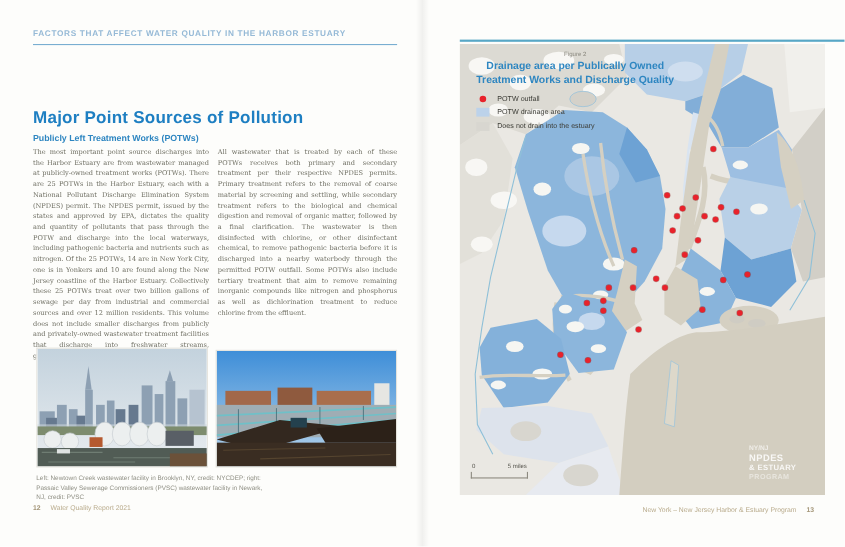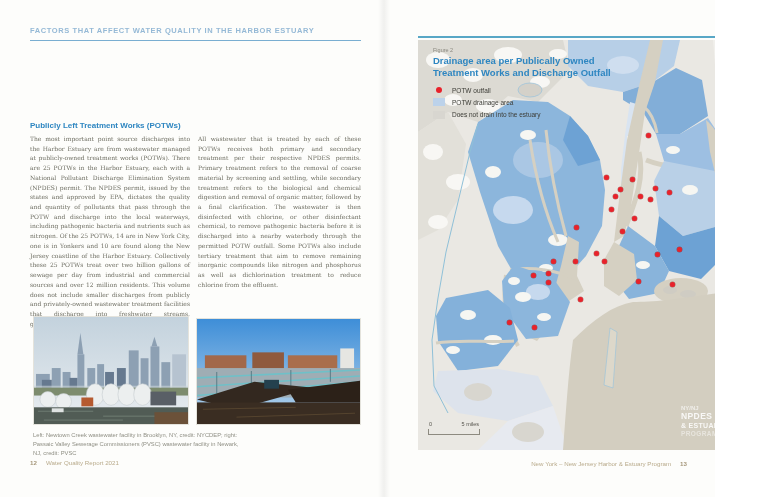--- a/index.html
+++ b/index.html
@@ -1,17 +1,17 @@
 <!DOCTYPE html>
 <html><head>
 <meta charset="utf-8">
 <style>
   html,body{margin:0;padding:0;}
   body{font-family:"Liberation Sans",sans-serif;background:#ffffff;}
-  .spread{position:relative;width:671px;height:497px;background:#fdfdfb;overflow:hidden;padding-left:44px;}
+  .spread{position:relative;width:768px;height:497px;background:#fdfdfb;overflow:hidden;}
   .gutter{position:absolute;left:378px;top:0;width:12px;height:100%;
     background:linear-gradient(to right,rgba(0,0,0,0) 0%,rgba(0,0,0,0.05) 50%,rgba(0,0,0,0) 100%);}
 
   
   .lp-header{position:absolute;left:30px;top:26px;width:336px;font-size:7.5px;font-weight:bold;
     letter-spacing:0.6px;color:#95b9d6;}
   .lp-header-rule{position:absolute;left:30px;top:40px;width:331px;height:1px;background:#79aed1;}
   .lp-title{position:absolute;left:30px;top:99px;font-size:15.5px;font-weight:bold;color:#1e7fc2;letter-spacing:0.2px;}
   .lp-subtitle{position:absolute;left:30px;top:121px;font-size:8px;font-weight:bold;color:#2e86c1;}
   .lp-col{position:absolute;top:134px;font-family:"DejaVu Serif",serif;font-size:6px;line-height:1.62;
@@ -27,21 +27,21 @@
   .lp-footer{left:30px;top:459px;}
   .rp-footer{right:28px;top:460px;}
   .page-num{color:#a5977a;font-weight:bold;}
 
   
   .rp-top-rule{position:absolute;left:418px;top:36px;width:350px;height:1.5px;background:#58a7c6;}
   .map-frame{position:absolute;left:418px;top:40px;width:332px;height:410px;background:#eae8e3;overflow:hidden;}
   .map-frame svg.basemap{position:absolute;left:0;top:0;width:332px;height:410px;}
   .dot-layer{position:absolute;left:0;top:0;width:332px;height:410px;}
   .outfall-dot{position:absolute;width:5px;height:5px;border-radius:50%;box-shadow:0 0 0 0.5px rgba(140,20,20,0.5);}
-  .fig-block{position:absolute;left:15px;top:7px;}
+  .fig-block{position:absolute;left:15px;top:7px;text-align:center;}
   .fig-label{font-size:5.5px;color:#8a887f;margin-bottom:2px;}
   .fig-title{font-size:9.5px;line-height:1.25;font-weight:bold;color:#2e86c1;}
   .legend{margin-top:8px;}
   .legend-row{display:flex;align-items:center;gap:7px;margin-bottom:4.5px;}
   .legend-swatch{width:12px;height:8px;flex:0 0 auto;}
   .legend-swatch.dot-shape{width:6px;height:6px;border-radius:50%;margin-left:3px;margin-right:3px;}
   .legend-label{font-size:6.5px;color:#3c3c36;}
   .scalebar{position:absolute;left:10px;top:381px;width:52px;}
   .scalebar .labels{display:flex;justify-content:space-between;font-size:5.5px;color:#55534c;padding:0 1px;}
   .scalebar .tickline{margin-top:2px;height:5px;border-left:1px solid #8d8a80;border-right:1px solid #8d8a80;border-bottom:1px solid #8d8a80;}
@@ -52,20 +52,21 @@
   .map-logo .l4{font-size:6.5px;font-weight:bold;opacity:0.55;letter-spacing:0.4px;}
 </style>
 </head>
 <body>
 
 <div class="spread">
 
   <div class="lp-header">FACTORS THAT AFFECT WATER QUALITY IN THE HARBOR ESTUARY</div>
   <div class="lp-header-rule"></div>
 
+  <div class="lp-title">Major Point Sources of Pollution</div>
   <div class="lp-subtitle">Publicly Left Treatment Works (POTWs)</div>
 
   <div class="lp-col lp-col1">The most important point source discharges into the Harbor Estuary are from wastewater managed at publicly-owned treatment works (POTWs). There are 25 POTWs in the Harbor Estuary, each with a National Pollutant Discharge Elimination System (NPDES) permit. The NPDES permit, issued by the states and approved by EPA, dictates the quality and quantity of pollutants that pass through the POTW and discharge into the local waterways, including pathogenic bacteria and nutrients such as nitrogen. Of the 25 POTWs, 14 are in New York City, one is in Yonkers and 10 are found along the New Jersey coastline of the Harbor Estuary. Collectively these 25 POTWs treat over two billion gallons of sewage per day from industrial and commercial sources and over 12 million residents. This volume does not include smaller discharges from publicly and privately-owned wastewater treatment facilities that discharge into freshwater streams, groundwater, or the Atlantic Ocean.</div>
   <div class="lp-col lp-col2">All wastewater that is treated by each of these POTWs receives both primary and secondary treatment per their respective NPDES permits. Primary treatment refers to the removal of coarse material by screening and settling, while secondary treatment refers to the biological and chemical digestion and removal of organic matter, followed by a final clarification. The wastewater is then disinfected with chlorine, or other disinfectant chemical, to remove pathogenic bacteria before it is discharged into a nearby waterbody through the permitted POTW outfall. Some POTWs also include tertiary treatment that aim to remove remaining inorganic compounds like nitrogen and phosphorus as well as dichlorination treatment to reduce chlorine from the effluent.</div>
 
   <div class="photo photo1">
     <svg viewBox="0 0 156 109" preserveAspectRatio="none">
       <defs>
         <linearGradient id="sky1" x1="0" y1="0" x2="0" y2="1">
           <stop offset="0" stop-color="#c3d2dd"></stop>
@@ -298,21 +299,21 @@
         <div class="outfall-dot" style="left: 251.5px; top: 241.5px; background: rgb(232, 34, 43);"></div>
         <div class="outfall-dot" style="left: 159.5px; top: 256.5px; background: rgb(232, 34, 43);"></div>
         <div class="outfall-dot" style="left: 88.5px; top: 279.5px; background: rgb(232, 34, 43);"></div>
         <div class="outfall-dot" style="left: 113.5px; top: 284.5px; background: rgb(232, 34, 43);"></div>
       </div>
 
     <div class="fig-block">
       <div class="fig-label">Figure 2</div>
       <div class="fig-title">
         <div>Drainage area per Publically Owned</div>
-        <div>Treatment Works and Discharge Outfall</div>
+        <div>Treatment Works and Discharge Quality</div>
       </div>
       <div class="legend">
         <div class="legend-row">
           <span class="legend-swatch dot-shape" style="background: rgb(232, 34, 43);"></span>
           <span class="legend-label">POTW outfall</span>
         </div>
         <div class="legend-row">
           <span class="legend-swatch" style="background: rgb(188, 210, 234);"></span>
           <span class="legend-label">POTW drainage area</span>
         </div>

